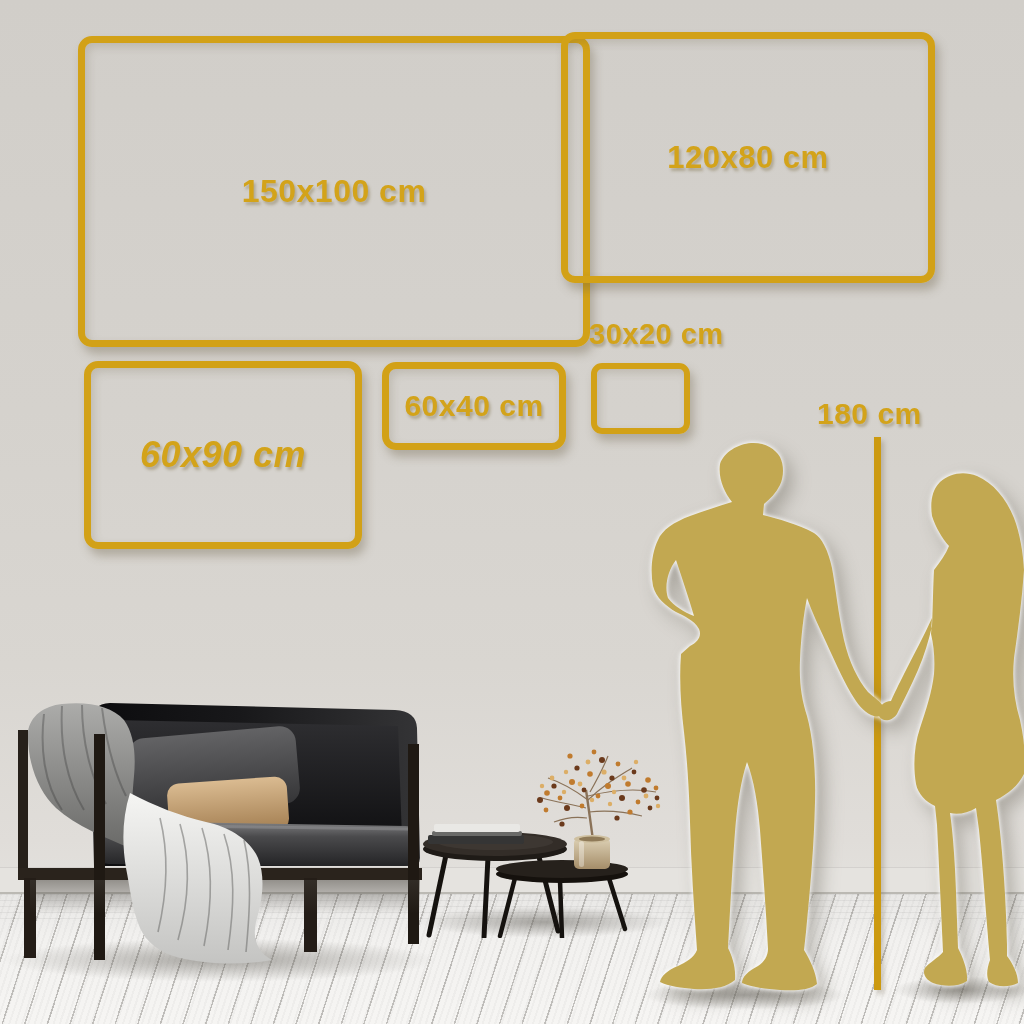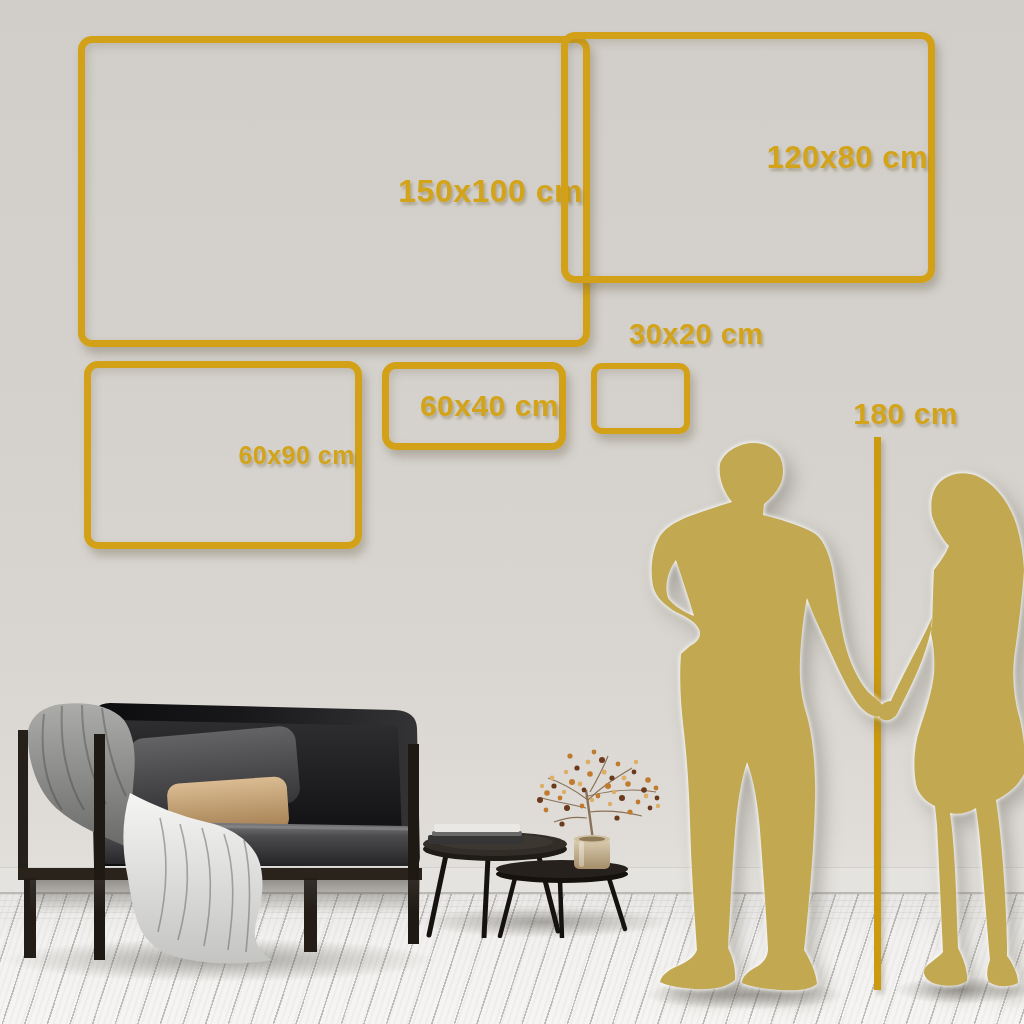--- a/index.html
+++ b/index.html
@@ -13,37 +13,37 @@
              box-shadow:0 -1px 0 rgba(0,0,0,.06);}
   .floor{position:absolute;left:0;top:894px;width:1024px;height:130px;
          background:
            repeating-linear-gradient(108deg, rgba(122,119,114,.0) 0 20px, rgba(122,119,114,.42) 20px 21.5px),
            repeating-linear-gradient(108deg, rgba(0,0,0,.028) 0 2px, rgba(0,0,0,0) 2px 6px),
            linear-gradient(180deg,#e8e7e5 0%,#f2f1ef 35%,#f6f5f3 100%);}
   .floor::before{content:"";position:absolute;left:0;top:0;width:100%;height:26px;
          background:repeating-linear-gradient(180deg, rgba(0,0,0,.05) 0 1px, rgba(0,0,0,0) 1px 6px);}
   
   .frame{position:absolute;box-sizing:border-box;border:7px solid #d2a117;border-radius:14px;
-         display:flex;align-items:center;justify-content:flex-end;
+         display:flex;align-items:center;justify-content:center;
          box-shadow:4px 7px 10px rgba(105,95,70,.35), inset 3px 4px 9px rgba(105,95,70,.20);}
   .frame-label{font-weight:bold;color:#d3a31a;letter-spacing:.5px;
          text-shadow:2px 3px 3px rgba(115,100,55,.38);}
   .f150{left:78px;top:36px;width:512px;height:311px;}
   .f150 .frame-label{font-size:32px;}
   .f120{left:561px;top:32px;width:374px;height:251px;}
   .f120 .frame-label{font-size:31px;}
   .f6090{left:84px;top:361px;width:278px;height:188px;}
-  .f6090 .frame-label{font-size:25px;}
+  .f6090 .frame-label{font-size:36px;font-style:italic;}
   .f6040{left:382px;top:362px;width:184px;height:88px;}
   .f6040 .frame-label{font-size:30px;}
   .f3020{left:591px;top:363px;width:99px;height:71px;border-width:6px;border-radius:11px;}
   .float-label{position:absolute;font-weight:bold;color:#d3a31a;letter-spacing:.5px;
          text-shadow:2px 3px 3px rgba(115,100,55,.38);}
-  .lbl30{left:589px;top:318px;font-size:29px;margin-left:40px;}
-  .lbl180{left:800px;top:397px;width:158px;font-size:30px;text-align:right;}
+  .lbl30{left:589px;top:318px;font-size:29px;}
+  .lbl180{left:817px;top:397px;width:158px;font-size:30px;text-align:left;}
   
   .measure-line{position:absolute;left:874px;top:437px;width:7px;height:553px;
          background:#cc9a10;box-shadow:3px 4px 5px rgba(120,110,85,.35);z-index:6;}
   
   .art{position:absolute;}
   .couple{left:650px;top:440px;z-index:7;
     filter:drop-shadow(0 0 2px rgba(255,255,255,.9)) drop-shadow(0 0 2px rgba(255,255,255,.55))
            drop-shadow(8px 9px 9px rgba(105,100,88,.42));}
   .sofa-svg{left:10px;top:688px;z-index:4;}
   .tables-svg{left:412px;top:738px;z-index:4;}

